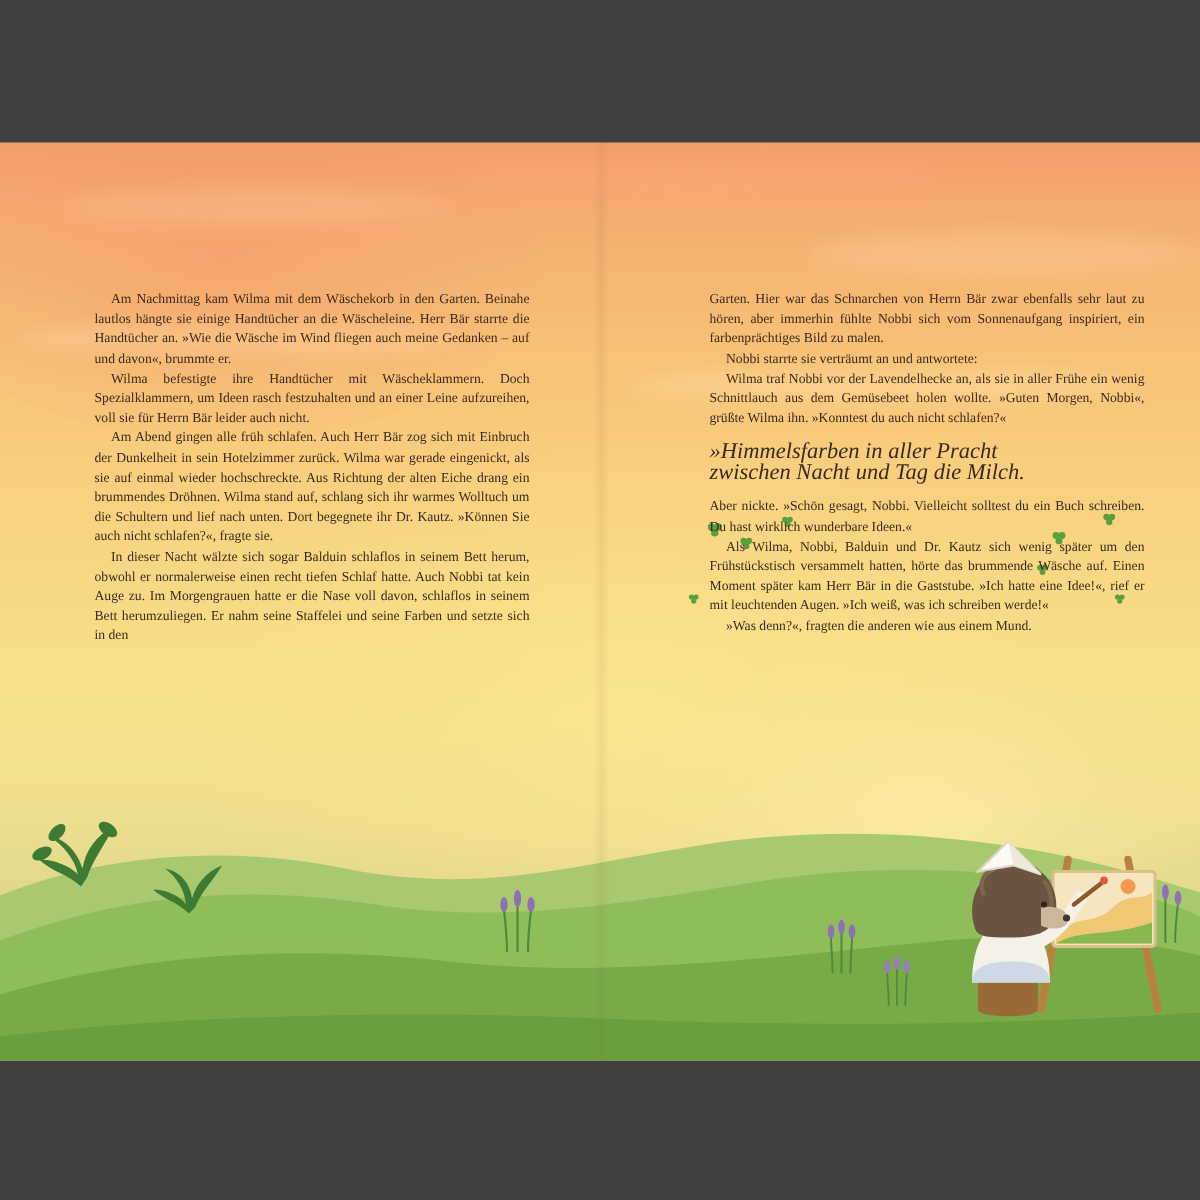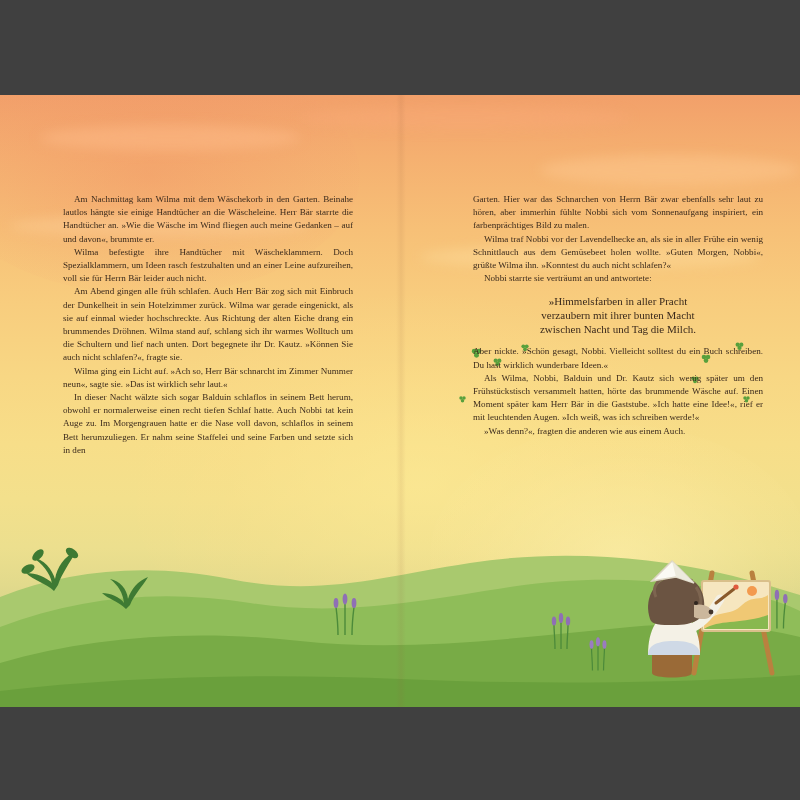--- a/index.html
+++ b/index.html
@@ -101,22 +101,23 @@
   .col-right { left: 463px; margin-left: 10px; }
 
   .col p {
     margin: 0;
     text-indent: 11px;
   }
   .col p.noindent { text-indent: 0; }
 
   .verse {
     margin: 9px 0 9px 0;
-    text-align: center;
-    font-size: 11px;
+    text-align: left;
+    font-style: italic;
+    font-size: 15px;
     line-height: 14px;
   }
   .verse div { white-space: nowrap; }
 
   
   .gutter {
     position: absolute;
     left: 396px;
     top: 0;
     width: 10px;
@@ -328,34 +329,32 @@
         <path d="M128,84 L132,100 L150,106 Z" fill="#eceadd"></path>
       </g>
     </svg>
 
     <div class="gutter"></div>
 
     <div class="col col-left">
       <p>Am Nachmittag kam Wilma mit dem Wäschekorb in den Garten. Beinahe lautlos hängte sie einige Handtücher an die Wäscheleine. Herr Bär starrte die Handtücher an. »Wie die Wäsche im Wind fliegen auch meine Gedanken – auf und davon«, brummte er.</p>
       <p>Wilma befestigte ihre Handtücher mit Wäscheklammern. Doch Spezialklammern, um Ideen rasch festzuhalten und an einer Leine aufzureihen, voll sie für Herrn Bär leider auch nicht.</p>
       <p>Am Abend gingen alle früh schlafen. Auch Herr Bär zog sich mit Einbruch der Dunkelheit in sein Hotelzimmer zurück. Wilma war gerade eingenickt, als sie auf einmal wieder hochschreckte. Aus Richtung der alten Eiche drang ein brummendes Dröhnen. Wilma stand auf, schlang sich ihr warmes Wolltuch um die Schultern und lief nach unten. Dort begegnete ihr Dr. Kautz. »Können Sie auch nicht schlafen?«, fragte sie.</p>
-      <p>Wilma ging ein Licht auf. »Ach so, Herr Bär schnarcht im Zimmer Nummer neun«, sagte sie. »Das ist wirklich sehr laut.«</p>
       <p>In dieser Nacht wälzte sich sogar Balduin schlaflos in seinem Bett herum, obwohl er normalerweise einen recht tiefen Schlaf hatte. Auch Nobbi tat kein Auge zu. Im Morgengrauen hatte er die Nase voll davon, schlaflos in seinem Bett herumzuliegen. Er nahm seine Staffelei und seine Farben und setzte sich in den</p>
     </div>
 
     <div class="col col-right">
       <p class="noindent">Garten. Hier war das Schnarchen von Herrn Bär zwar ebenfalls sehr laut zu hören, aber immerhin fühlte Nobbi sich vom Sonnenaufgang inspiriert, ein farbenprächtiges Bild zu malen.</p>
+      <p>Nobbi starrte sie verträumt an und antwortete:</p>
       <p>Wilma traf Nobbi vor der Lavendelhecke an, als sie in aller Frühe ein wenig Schnittlauch aus dem Gemüsebeet holen wollte. »Guten Morgen, Nobbi«, grüßte Wilma ihn. »Konntest du auch nicht schlafen?«</p>
-      <p>Nobbi starrte sie verträumt an und antwortete:</p>
 
       <div class="verse">
         <div>»Himmelsfarben in aller Pracht</div>
-        <div>verzaubern mit ihrer bunten Macht</div>
         <div>zwischen Nacht und Tag die Milch.</div>
       </div>
 
       <p class="noindent">Aber nickte. »Schön gesagt, Nobbi. Vielleicht solltest du ein Buch schreiben. Du hast wirklich wunderbare Ideen.«</p>
       <p>Als Wilma, Nobbi, Balduin und Dr. Kautz sich wenig später um den Frühstückstisch versammelt hatten, hörte das brummende Wäsche auf. Einen Moment später kam Herr Bär in die Gaststube. »Ich hatte eine Idee!«, rief er mit leuchtenden Augen. »Ich weiß, was ich schreiben werde!«</p>
-      <p>»Was denn?«, fragten die anderen wie aus einem Auch.</p>
+      <p>»Was denn?«, fragten die anderen wie aus einem Mund.</p>
     </div>
 
   </div>
 </div>
 
 </body></html>

